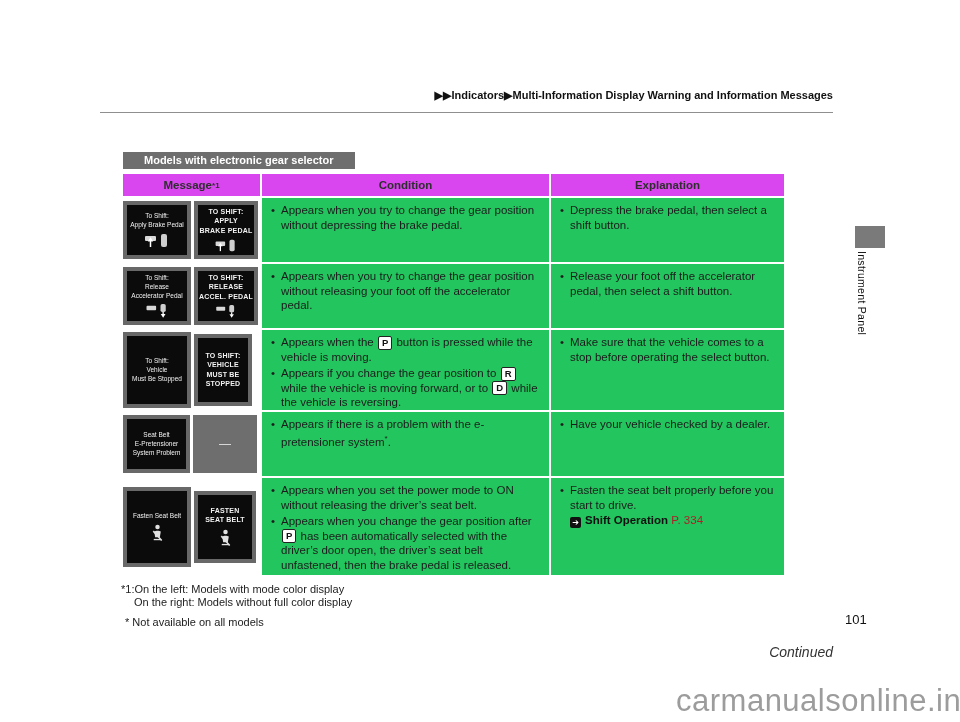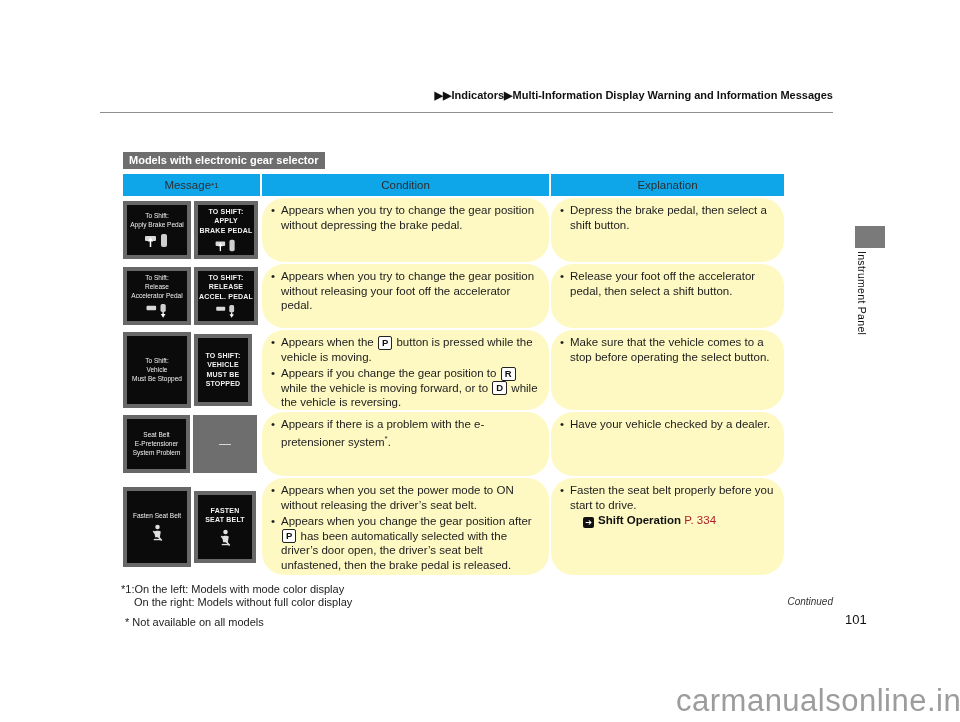--- a/index.html
+++ b/index.html
@@ -9,47 +9,47 @@
     font-family:"Liberation Sans", sans-serif; color:#1a1a1a; overflow:hidden;
   }
   .breadcrumb {
     position:absolute; top:89px; right:127px;
     font-size:11px; font-weight:bold; color:#111; white-space:nowrap;
   }
   .rule { position:absolute; top:112px; left:100px; width:733px; border-top:1px solid #8f8f8f; }
   .section-label {
     position:absolute; top:152px; left:123px;
     background:#6e6e6e; color:#fff; font-size:11px; font-weight:bold;
-    padding:1px 6px 2px; line-height:14px;
+    padding:1px 21px 2px; line-height:14px;
   }
   .tbl { position:absolute; top:174px; left:123px; width:711px; }
   .thead { display:flex; gap:2px; height:22px; margin-bottom:2px; }
   .th {
-    background:#0ea5e9; color:#2e2e2e; font-weight:normal; font-size:11.5px;
+    background:#d946ef; color:#2e2e2e; font-weight:bold; font-size:11.5px;
     display:flex; align-items:center; justify-content:center;
   }
   .th sup { font-size:8px; vertical-align:super; }
   .col-msg { width:137px; } .col-cond { width:287px; } .col-expl { width:233px; }
   .trow { display:flex; gap:2px; margin-bottom:2px; }
   .h64 { height:64px; } .h80 { height:80px; } .h97 { height:97px; }
   .msg-cell { width:137px; display:flex; align-items:center; gap:3px; background:#fff; }
   .txt-cell {
-    background:#fef9c3; padding:5px 8px 4px 8px;
-    font-size:11.5px; line-height:14.5px; color:#1c1c1c;border-radius:22px;
+    background:#22c55e; padding:5px 8px 4px 8px;
+    font-size:11.5px; line-height:14.5px; color:#1c1c1c;
   }
   ul.blist { list-style:none; margin:0; padding:0 0 0 11px; }
   ul.blist li { position:relative; margin-bottom:2px; }
   ul.blist li::before { content:"\2022"; position:absolute; left:-10px; top:0; }
   .kbd {
     display:inline-block; border:1px solid #222; border-radius:2px; background:#fdfdfd;
     padding:0 3px; font-size:9.5px; font-weight:bold; line-height:12px;
     margin:0 1px; vertical-align:0.5px; color:#111;
   }
   sup.note { font-size:8px; vertical-align:super; }
-  .ref { margin-left:13px; margin-top:1px; white-space:nowrap; }
+  .ref { margin-top:1px; white-space:nowrap; }
   .ref-icon {
     display:inline-block; width:11px; height:11px; background:#111; color:#fff;
     font-size:8px; line-height:11px; text-align:center; border-radius:2px;
     margin-right:4px; vertical-align:-1px;
   }
   .ref-label { font-weight:bold; color:#111; }
   .pageref { color:#b01e28; }
   
   .frame { background:#686868; padding:4px; display:flex; flex:none; }
   .scr {
@@ -57,21 +57,21 @@
     align-items:center; justify-content:center; gap:1px; overflow:hidden;
   }
   .scr .ln { color:#f2f2f2; font-size:6.5px; line-height:8px; white-space:nowrap; }
   .scr.caps .ln { font-size:7px; font-weight:bold; line-height:8.5px; letter-spacing:0.2px; }
   .scr svg { margin-top:3px; flex:none; }
   .dash-frame {
     background:#6e6e6e; display:flex; align-items:center; justify-content:center;
     color:#e2e2e2; font-size:12px; flex:none;
   }
   .fn { position:absolute; font-size:11px; line-height:13px; color:#222; white-space:nowrap; }
-  .continued { position:absolute; top:596px; right:127px; font-size:10px; font-style:italic; color:#333; }
+  .continued { position:absolute; top:644px; right:127px; font-size:14px; font-style:italic; color:#333; }
   .pagenum { position:absolute; top:612px; left:845px; font-size:13px; color:#111; }
   .side-tab-square { position:absolute; left:855px; top:226px; width:30px; height:22px; background:#7a7a7a; }
   .side-tab-label {
     position:absolute; left:856px; top:251px;
     writing-mode:vertical-rl; font-size:10.5px; color:#111; letter-spacing:0.3px; white-space:nowrap;
   }
   .watermark {
     position:absolute; left:676px; top:683px; font-size:31px; color:#9c9c9c;
     letter-spacing:0.5px; white-space:nowrap;
   }

